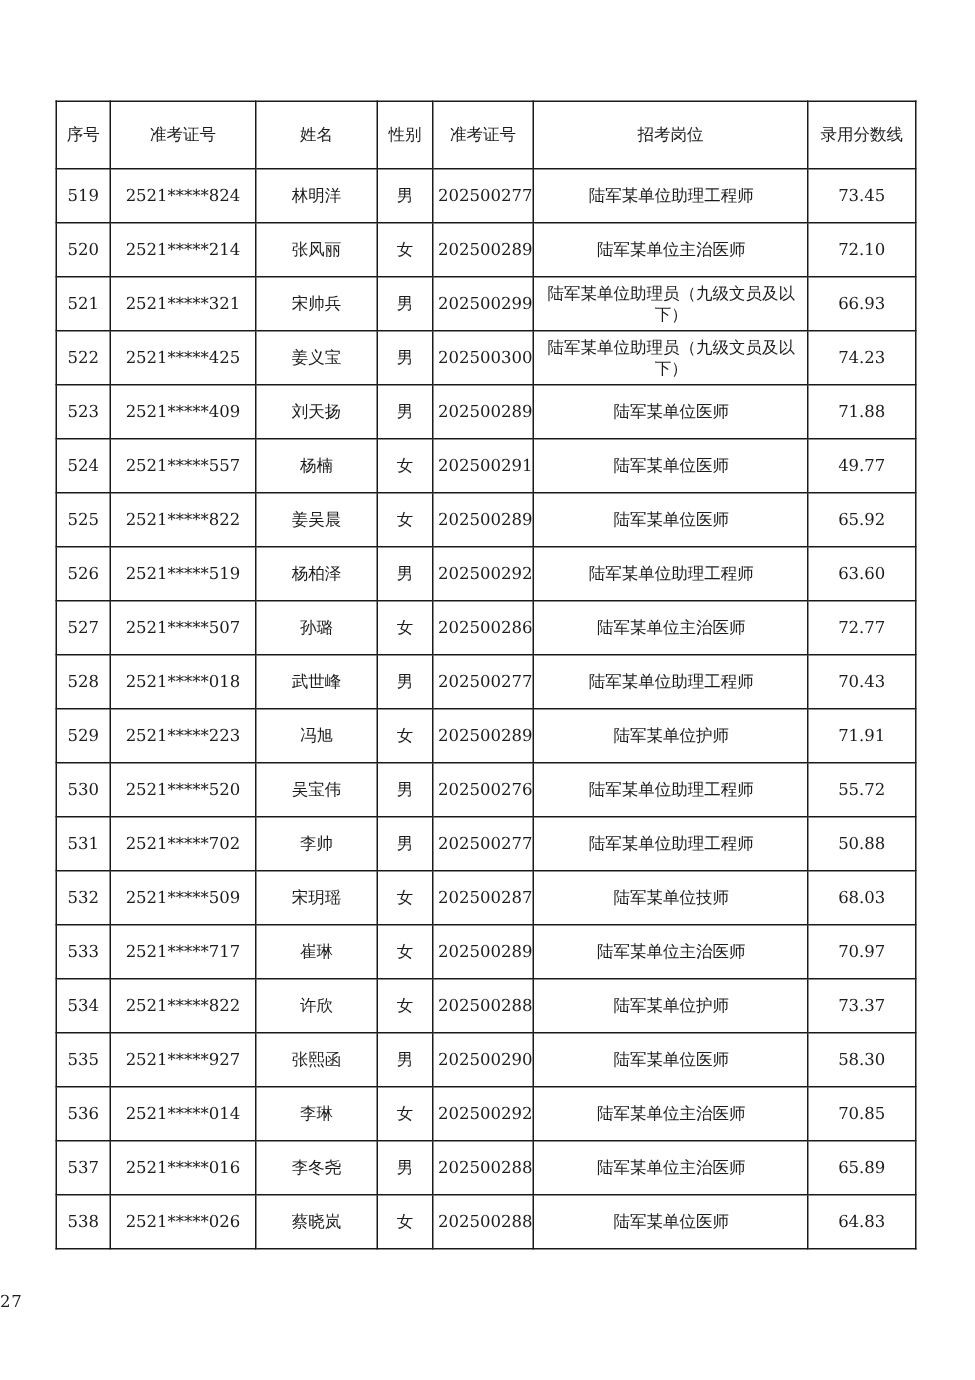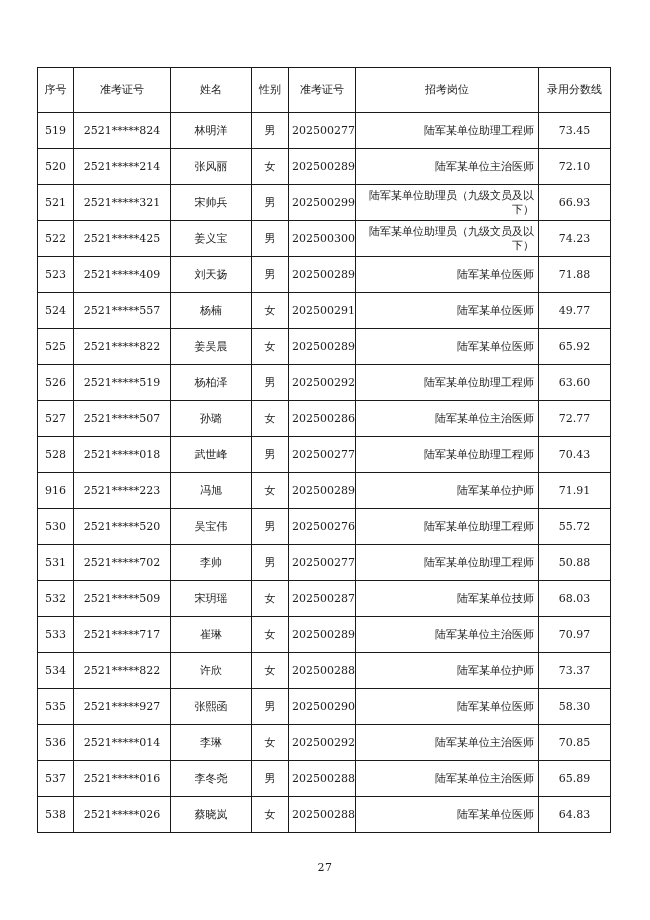--- a/index.html
+++ b/index.html
@@ -29,36 +29,36 @@
     text-align: center;
     vertical-align: middle;
     font-weight: normal;
     padding: 2px 3px;
     line-height: 14px;
     overflow: hidden;
   }
   table.results thead th { height: 45px; }
   table.results tbody td { height: 36px; }
   table.results td.col-position {
-    text-align: right;
+    text-align: center;
     padding-left: 5px;
     padding-right: 4px;
   }
   col.c-seq      { width: 36px; }
   col.c-ticket   { width: 97px; }
   col.c-name     { width: 81px; }
   col.c-gender   { width: 37px; }
   col.c-job_code { width: 67px; }
   col.c-position { width: 183px; }
   col.c-score    { width: 72px; }
   .page-number {
     position: absolute;
     left: 0; right: 0;
     top: 861px;
-    text-align: center;
+    text-align: left;
     font-size: 11px;
     color: #1c1c1c;
     letter-spacing: 0.5px;
   }
 </style>
 </head>
 <body>
 
 <div class="page">
 
@@ -168,21 +168,21 @@
         <tr>
           <td class="col-seq">528</td>
           <td class="col-ticket">2521*****018</td>
           <td class="col-name">武世峰</td>
           <td class="col-gender">男</td>
           <td class="col-job_code">2025002771</td>
           <td class="col-position">陆军某单位助理工程师</td>
           <td class="col-score">70.43</td>
         </tr>
         <tr>
-          <td class="col-seq">916</td>
+          <td class="col-seq">529</td>
           <td class="col-ticket">2521*****223</td>
           <td class="col-name">冯旭</td>
           <td class="col-gender">女</td>
           <td class="col-job_code">2025002896</td>
           <td class="col-position">陆军某单位护师</td>
           <td class="col-score">71.91</td>
         </tr>
         <tr>
           <td class="col-seq">530</td>
           <td class="col-ticket">2521*****520</td>

